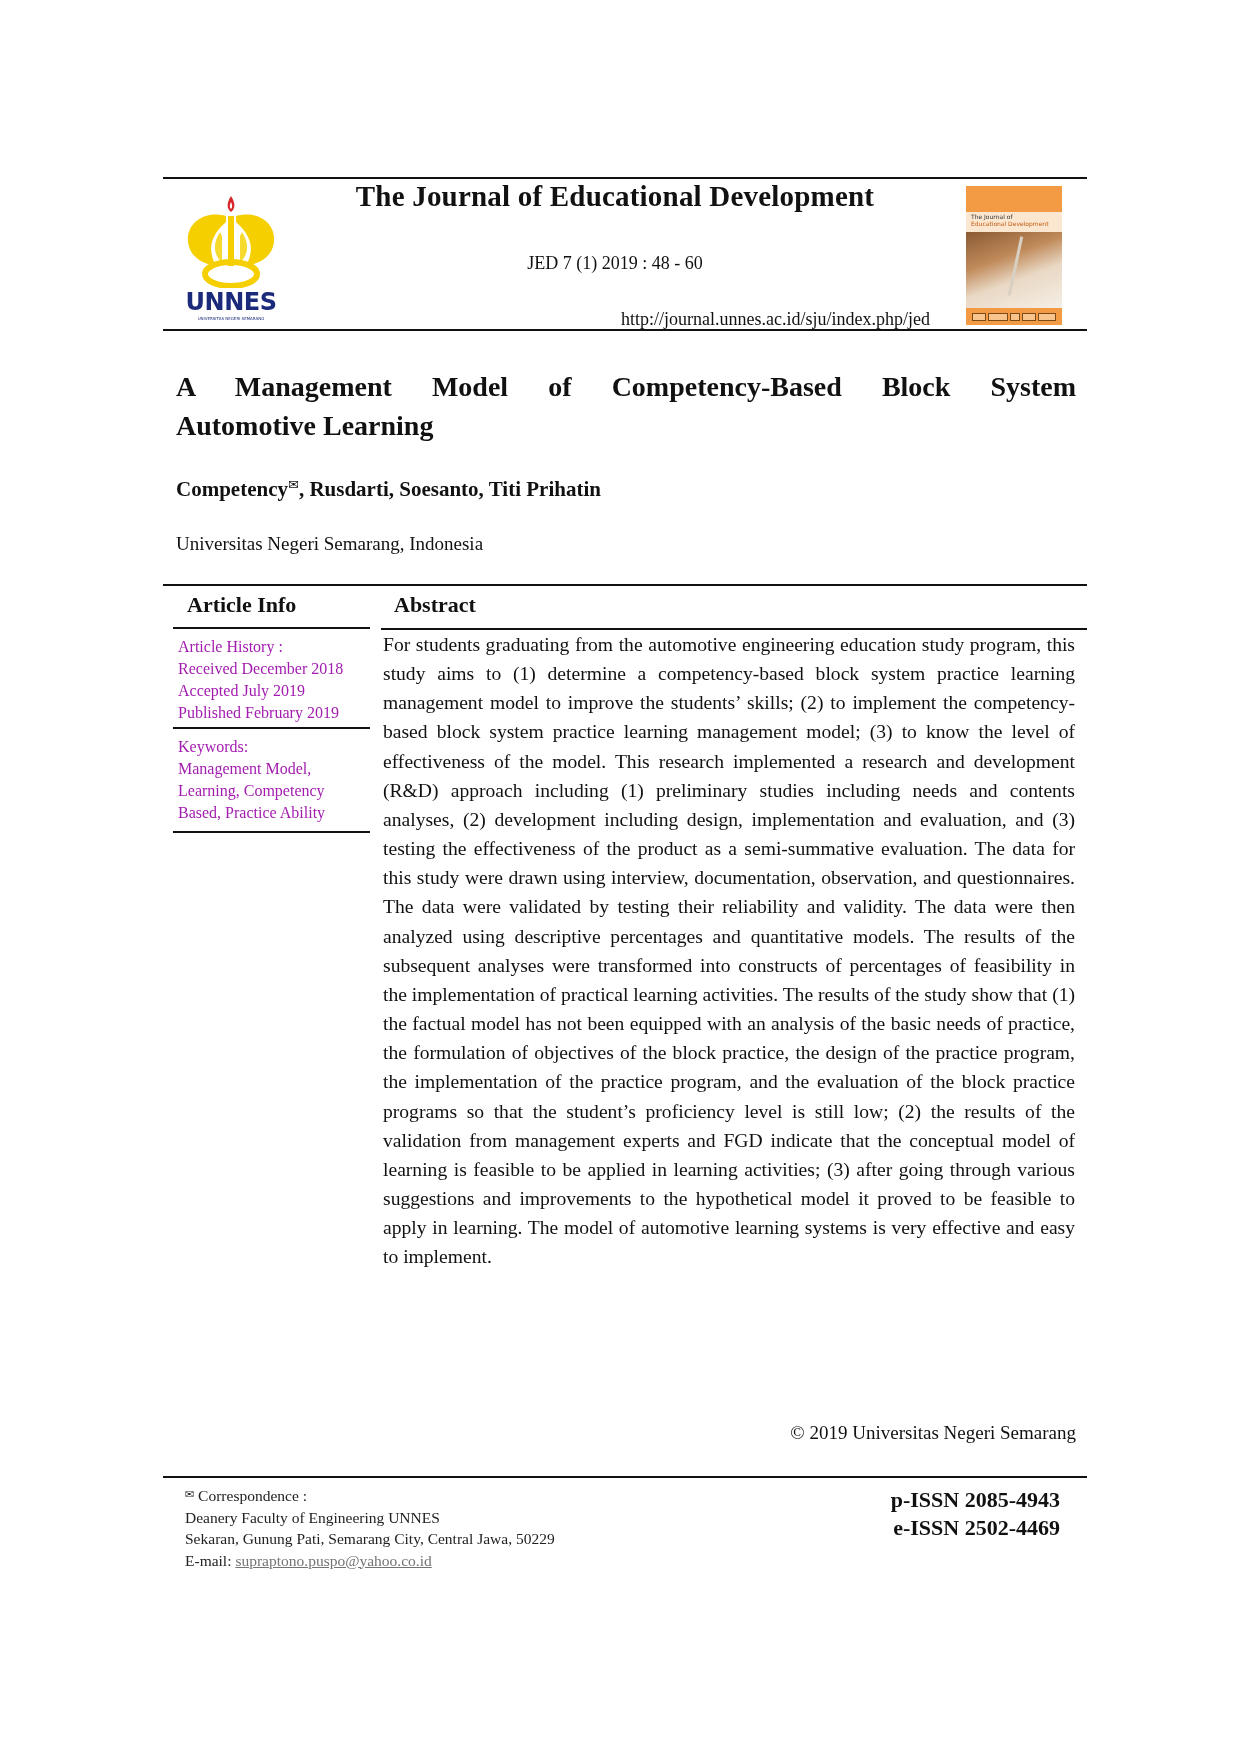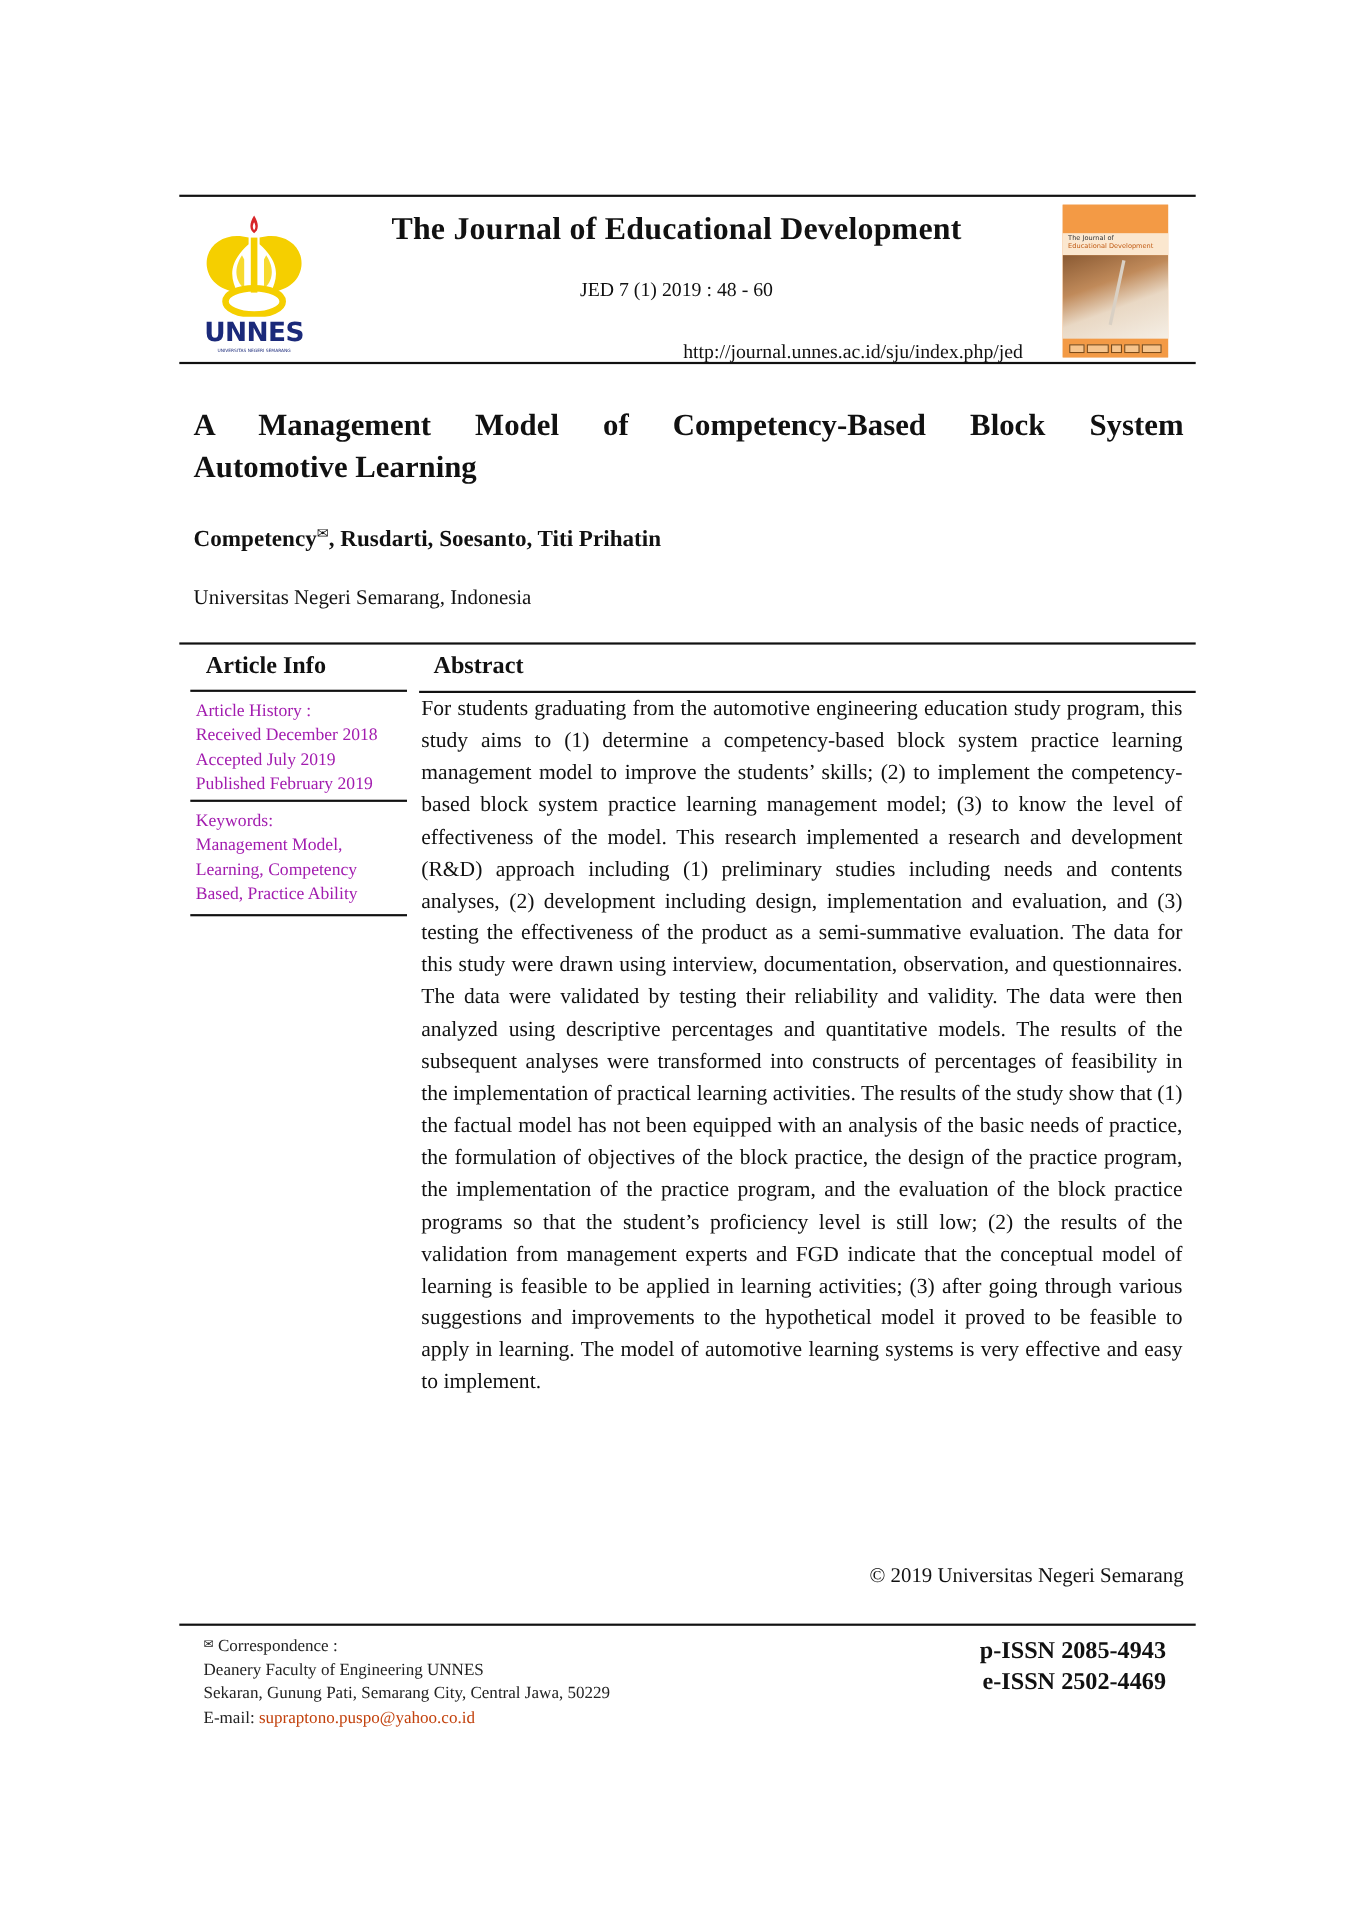--- a/index.html
+++ b/index.html
@@ -3,21 +3,21 @@
 <meta charset="utf-8">
 <style>
   html, body { margin: 0; padding: 0; background: #ffffff; }
   body { width: 1241px; height: 1754px; position: relative; overflow: hidden;
          font-family: "Liberation Serif", "DejaVu Serif", serif; color: #111; }
   .abs { position: absolute; }
   .rule { position: absolute; background: #111; }
 
   
   .journal-title { left: 300px; width: 630px; top: 180px; text-align: center;
-                   font-size: 29px; font-weight: bold; letter-spacing: 0.2px; margin-top: 12px; }
+                   font-size: 29px; font-weight: bold; letter-spacing: 0.2px; }
   .jed-line { left: 300px; width: 630px; top: 253px; text-align: center; font-size: 18px; }
   .jed-url { left: 300px; width: 630px; top: 309px; text-align: right; font-size: 18px; }
 
   .logo { left: 176px; top: 192px; width: 110px; height: 132px; }
   .logo-text { position: absolute; left: 0; top: 96px; width: 110px; text-align: center;
                font-family: "DejaVu Sans", sans-serif; font-weight: bold; font-size: 24px;
                color: #1b2a7a; letter-spacing: -0.5px; }
   .logo-sub { position: absolute; left: 0; top: 124px; width: 110px; text-align: center;
               font-family: "DejaVu Sans", sans-serif; font-size: 4px; color: #1b2a7a; }
 
@@ -47,21 +47,21 @@
   .ai-head { left: 187px; top: 592px; font-size: 22px; font-weight: bold; }
   .ab-head { left: 394px; top: 592px; font-size: 22px; font-weight: bold; }
   .info-block { left: 178px; font-size: 16px; line-height: 22px; color: #a21caf; }
 
   .abstract { left: 383px; top: 630px; width: 692px; font-size: 19.6px; line-height: 29.15px;
               text-align: justify; }
   .copyright { left: 600px; width: 476px; top: 1422px; text-align: right; font-size: 19px; }
 
   
   .foot-left { left: 185px; top: 1484px; font-size: 15.5px; line-height: 21.5px; color: #222; }
-  .foot-left a { color: #c2410c; }
+  .foot-left a { color: #737373; text-decoration: underline; }
   .foot-mail-icon { font-family: "DejaVu Sans", sans-serif; font-size: 11px; vertical-align: 3px; }
   .issn { left: 860px; width: 200px; top: 1486px; text-align: right; font-size: 22px;
           font-weight: bold; line-height: 28px; }
 </style>
 </head>
 <body>
 
 <div class="rule" style="left:163px;top:177px;width:924px;height:2px;"></div>
 
 <div class="abs logo">

